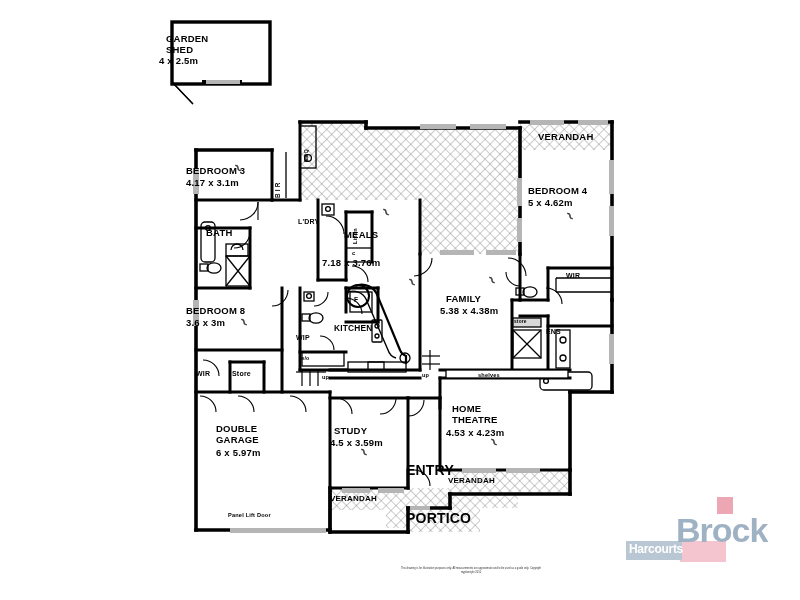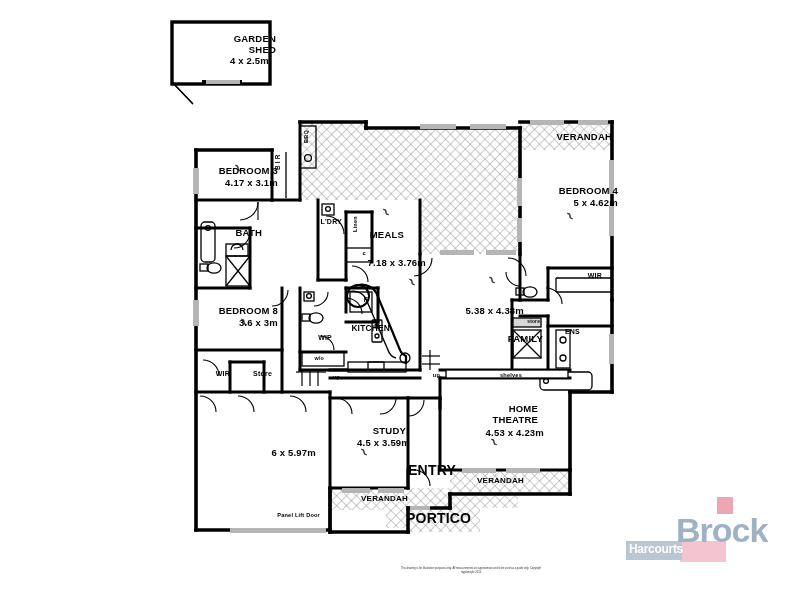--- a/index.html
+++ b/index.html
@@ -3,21 +3,21 @@
 <meta charset="utf-8">
 <title>Floor Plan</title>
 <style>
   html,body{margin:0;padding:0;background:#ffffff;}
   body{width:800px;height:600px;overflow:hidden;
        font-family:"Liberation Sans",sans-serif;color:#000;}
   #plan-root{position:relative;width:800px;height:600px;background:#fff;}
   svg#floorplan{position:absolute;left:0;top:0;width:800px;height:600px;}
 
   .lbl{position:absolute;font-family:"Liberation Sans",sans-serif;
-       font-weight:bold;color:#000;text-align:right;line-height:1.12;
+       font-weight:bold;color:#000;text-align:left;line-height:1.12;
        letter-spacing:.2px;white-space:pre-line;}
   .lbl.room{font-size:9.5px;}
   .lbl.big{font-size:9.5px;}
   .lbl.small{font-size:7px;}
   .lbl.tiny{font-size:5.4px;}
   .lbl.vert{writing-mode:vertical-rl;text-orientation:mixed;
             transform:rotate(180deg);font-size:6.4px;}
   .lbl.vert2{writing-mode:vertical-rl;text-orientation:mixed;
             transform:rotate(180deg);font-size:5.6px;}
   .lbl.dim{font-size:9.5px;font-weight:bold;}
@@ -345,40 +345,42 @@
 
 
   <div class="lbl room" style="left:538px;top:132px;width:74px;">VERANDAH</div>
 
   <div class="lbl room" style="left:528px;top:186px;width:90px;">BEDROOM 4</div>
   <div class="lbl dim" style="left:528px;top:198px;width:90px;">5 x 4.62m</div>
 
   <div class="lbl small" style="left:566px;top:272px;width:36px;">WIR</div>
   <div class="lbl small" style="left:546px;top:328px;width:34px;">ENS</div>
 
-  <div class="lbl room" style="left:471px;top:294px;width:72px;margin-top:40px;">FAMILY</div>
+  <div class="lbl room" style="left:446px;top:294px;width:72px;">FAMILY</div>
   <div class="lbl dim" style="left:440px;top:306px;width:84px;">5.38 x 4.38m</div>
 
   <div class="lbl room" style="left:186px;top:306px;width:92px;">BEDROOM 8</div>
   <div class="lbl dim" style="left:186px;top:318px;width:92px;">3.6 x 3m</div>
 
   <div class="lbl small" style="left:196px;top:370px;width:34px;">WIR</div>
   <div class="lbl small" style="left:232px;top:370px;width:40px;">Store</div>
 
   <div class="lbl tiny" style="left:354px;top:296px;width:14px;font-size:6.6px;">F</div>
 
   <div class="lbl room" style="left:334px;top:324px;width:56px;font-size:8.4px;">KITCHEN</div>
   <div class="lbl small" style="left:296px;top:334px;width:36px;">WIP</div>
   <div class="lbl tiny" style="left:300px;top:355px;width:24px;font-size:5.4px;">w/o</div>
 
   <div class="lbl tiny" style="left:322px;top:374px;width:18px;font-size:5.6px;">up</div>
   <div class="lbl tiny" style="left:422px;top:372px;width:18px;font-size:5.6px;">up</div>
   <div class="lbl tiny" style="left:478px;top:372px;width:44px;font-size:5.6px;">shelves</div>
   <div class="lbl tiny" style="left:514px;top:319px;width:26px;font-size:4.8px;">store</div>
 
+  <div class="lbl room" style="left:216px;top:424px;width:100px;">DOUBLE
+GARAGE</div>
   <div class="lbl dim" style="left:216px;top:448px;width:100px;">6 x 5.97m</div>
   <div class="lbl tiny" style="left:228px;top:512px;width:92px;font-size:5.6px;">Panel Lift Door</div>
 
   <div class="lbl room" style="left:334px;top:426px;width:72px;">STUDY</div>
   <div class="lbl dim" style="left:330px;top:438px;width:80px;">4.5 x 3.59m</div>
 
   <div class="lbl room" style="left:330px;top:495px;width:78px;font-size:8px;">VERANDAH</div>
 
   <div class="lbl room" style="left:406px;top:463px;width:50px;font-size:14px;">ENTRY</div>
   <div class="lbl room" style="left:406px;top:511px;width:48px;font-size:14px;">PORTICO</div>

